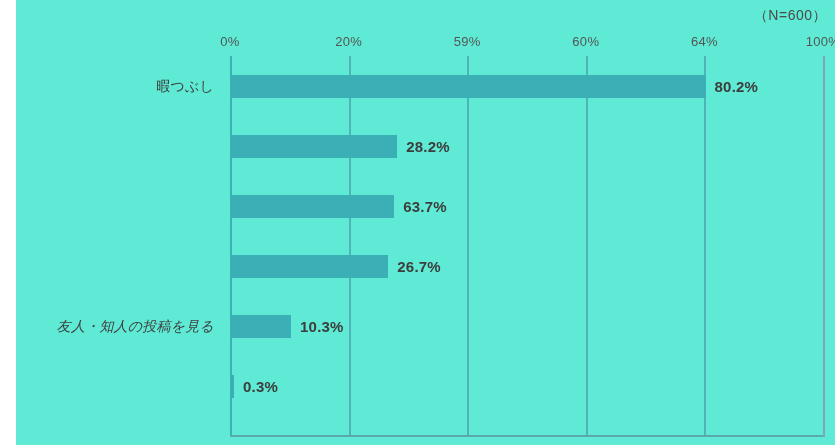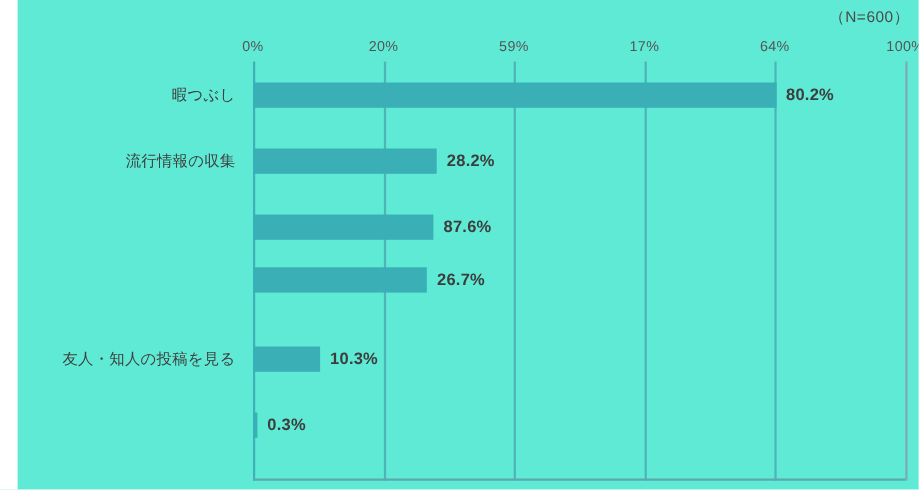--- a/index.html
+++ b/index.html
@@ -138,29 +138,28 @@
 <body>
 
 <div id="chart-root">
 
   <div id="sample-size">（N=600）</div>
 
   <div id="x-axis-labels">
       <div class="x-tick-label" style="left: 214px;">0%</div>
       <div class="x-tick-label" style="left: 332.6px;">20%</div>
       <div class="x-tick-label" style="left: 451.2px;">59%</div>
-      <div class="x-tick-label" style="left: 569.8px;">17%</div>
+      <div class="x-tick-label" style="left: 569.8px;">60%</div>
       <div class="x-tick-label" style="left: 688.4px;">64%</div>
       <div class="x-tick-label" style="left: 807px;">100%</div>
     </div>
 
   <div id="category-labels">
       <div class="cat-label" style="top: 0px;">暇つぶし</div>
-      <div class="cat-label" style="top: 60px;">流行情報の収集</div>
-      <div class="cat-label" style="top: 240px;">友人・知人の投稿を見る</div>
+      <div class="cat-label" style="top: 240px; font-style: italic;">友人・知人の投稿を見る</div>
     </div>
 
   <div id="plot-area">
     <div id="gridlines">
         <div class="gridline axis-zero" style="left: 0px;"></div>
         <div class="gridline" style="left: 118.6px;"></div>
         <div class="gridline" style="left: 237.2px;"></div>
         <div class="gridline" style="left: 355.8px;"></div>
         <div class="gridline" style="left: 474.4px;"></div>
         <div class="gridline axis-right" style="left: 593px;"></div>
@@ -169,23 +168,23 @@
         <div class="bar-row" style="top: 0px;">
           <div class="bar" style="width: 475.586px; background: rgb(58, 175, 181);"></div>
           <div class="bar-value" style="left: 484.586px;">80.2%</div>
         </div>
         <div class="bar-row" style="top: 60px; text-align: right;">
           <div class="bar" style="width: 167.226px; background: rgb(58, 175, 181);"></div>
           <div class="bar-value" style="left: 176.226px;">28.2%</div>
         </div>
         <div class="bar-row" style="top: 120px;">
           <div class="bar" style="width: 164.261px; background: rgb(58, 175, 181);"></div>
-          <div class="bar-value" style="left: 173.261px;">87.6%</div>
+          <div class="bar-value" style="left: 173.261px;">63.7%</div>
         </div>
-        <div class="bar-row" style="top: 168px;">
+        <div class="bar-row" style="top: 180px;">
           <div class="bar" style="width: 158.331px; background: rgb(58, 175, 181);"></div>
           <div class="bar-value" style="left: 167.331px;">26.7%</div>
         </div>
         <div class="bar-row" style="top: 240px;">
           <div class="bar" style="width: 61.079px; background: rgb(58, 175, 181);"></div>
           <div class="bar-value" style="left: 70.079px;">10.3%</div>
         </div>
         <div class="bar-row" style="top: 300px;">
           <div class="bar" style="width: 4px; background: rgb(58, 175, 181);"></div>
           <div class="bar-value" style="left: 13px;">0.3%</div>

